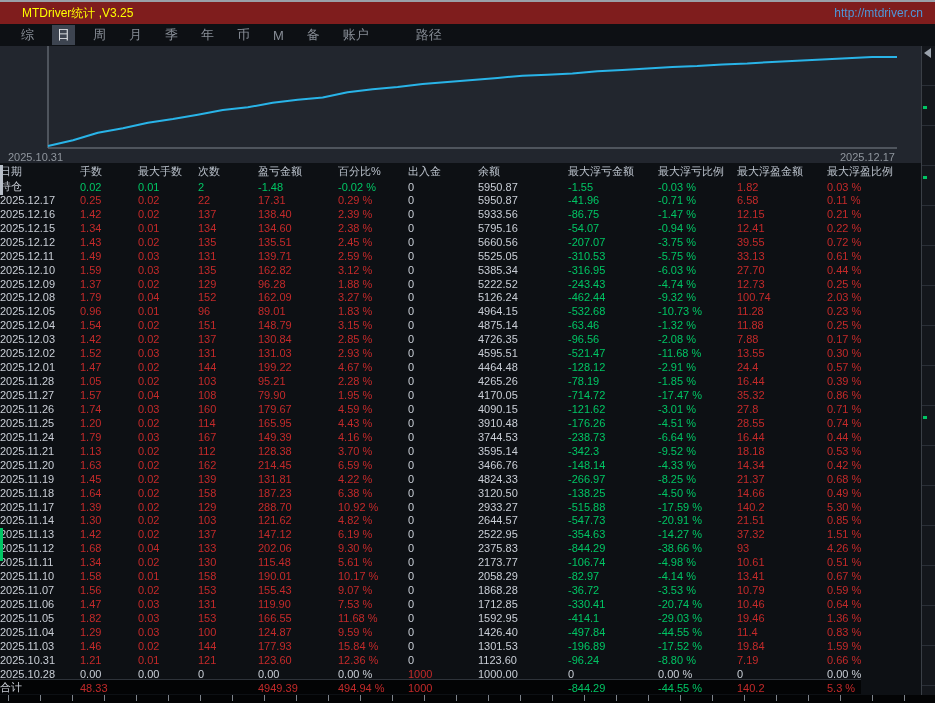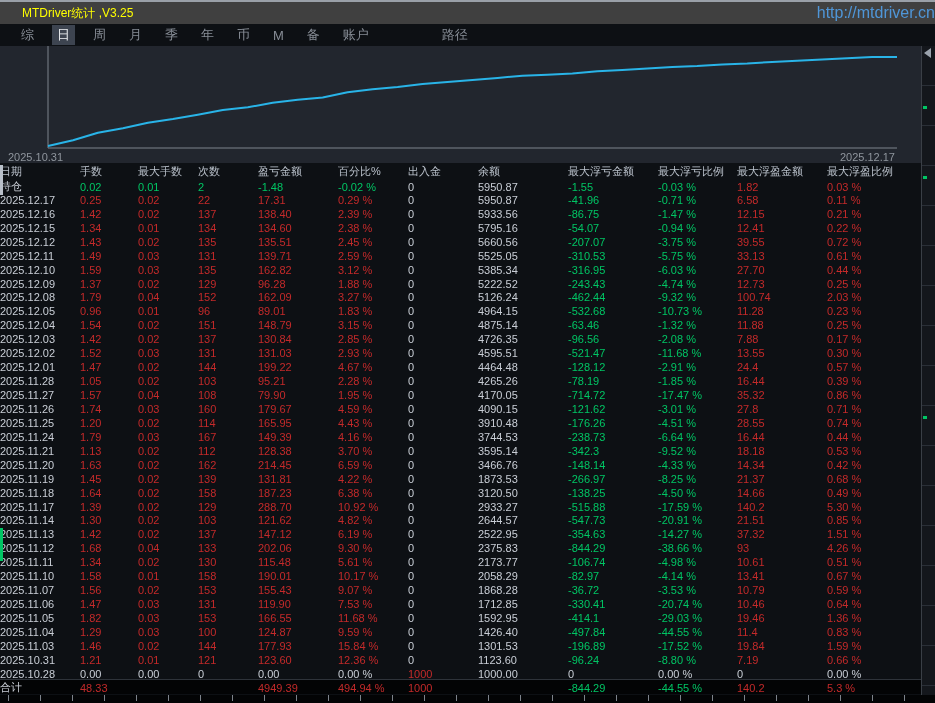--- a/index.html
+++ b/index.html
@@ -1,42 +1,42 @@
 <!DOCTYPE html>
 <html><head>
 <meta charset="utf-8">
 <style>
   html,body{margin:0;padding:0;background:#000;}
   .window{position:relative;width:935px;height:703px;background:#0d1014;overflow:hidden;
           font-family:"Liberation Sans","DejaVu Sans",sans-serif;}
   
-  .titlebar{position:absolute;top:0;left:0;right:0;height:24px;background:#404040;
+  .titlebar{position:absolute;top:0;left:0;right:0;height:24px;background:#7f1d1d;
             border-top:2px solid #9aa0a8;display:flex;align-items:center;
-            justify-content:space-between;padding:0 0 0 22px;box-sizing:border-box;}
+            justify-content:space-between;padding:0 12px 0 22px;box-sizing:border-box;}
   .title{color:#ffff00;font-size:12px;}
-  .url{color:#4f96d8;font-size:16px;text-decoration:none;}
+  .url{color:#4f96d8;font-size:12px;text-decoration:none;}
   
   .menubar{position:absolute;top:24px;left:0;right:0;height:22px;display:flex;
            align-items:center;gap:13px;padding-left:16px;font-size:13px;color:#878d96;}
   .menu-item{padding:1px 5px;cursor:default;}
   .menu-item.active{background:#3d4450;color:#eef0f3;}
-  .menu-item.ml{margin-left:50px;}
+  .menu-item.ml{margin-left:24px;}
   
   .chart-section{position:absolute;top:46px;left:0;width:921px;height:117px;background:#22262e;}
   .chart-section svg{position:absolute;top:0;left:0;}
   .x-label{position:absolute;bottom:0;font-size:11px;color:#8f959d;}
   .x-label.left{left:8px;}
   .x-label.right{right:26px;}
   
   .table-section{position:absolute;top:163px;left:0;width:921px;}
   .trow,.thead{display:grid;padding-left:0;align-items:center;font-size:11px;
     grid-template-columns:80px 58px 60px 60px 80px 70px 70px 90px 90px 79px 90px 1fr;}
   .thead{height:16px;color:#b9c0ca;}
   .trow{height:13.95px;}
-  .total-wrap{position:absolute;left:0;bottom:9px;width:935px;background:#030405;
+  .total-wrap{position:absolute;left:0;bottom:9px;width:861px;background:#030405;
               border-top:1px solid #2e333a;}
   .total-wrap .trow{height:14px;}
   .c-date{color:#c9ced6;}
   .c-white{color:#c9ced6;}
   .c-red{color:#c42a2a;}
   .c-green{color:#00c564;}
   
   .vscroll{position:absolute;top:46px;right:0;width:13px;bottom:8px;background:#14171c;
            border-left:1px solid #3a3f46;
            background-image:repeating-linear-gradient(180deg,transparent 0 39px,#2a2f37 39px 40px);}
@@ -399,21 +399,21 @@
           <span class="c-red">0.42 %</span>
         </div>
         <div class="trow">
           <span class="c-date">2025.11.19</span>
           <span class="c-red">1.45</span>
           <span class="c-red">0.02</span>
           <span class="c-red">139</span>
           <span class="c-red">131.81</span>
           <span class="c-red">4.22 %</span>
           <span class="c-white">0</span>
-          <span class="c-white">1873.53</span>
+          <span class="c-white">4824.33</span>
           <span class="c-green">-266.97</span>
           <span class="c-green">-8.25 %</span>
           <span class="c-red">21.37</span>
           <span class="c-red">0.68 %</span>
         </div>
         <div class="trow">
           <span class="c-date">2025.11.18</span>
           <span class="c-red">1.64</span>
           <span class="c-red">0.02</span>
           <span class="c-red">158</span>

